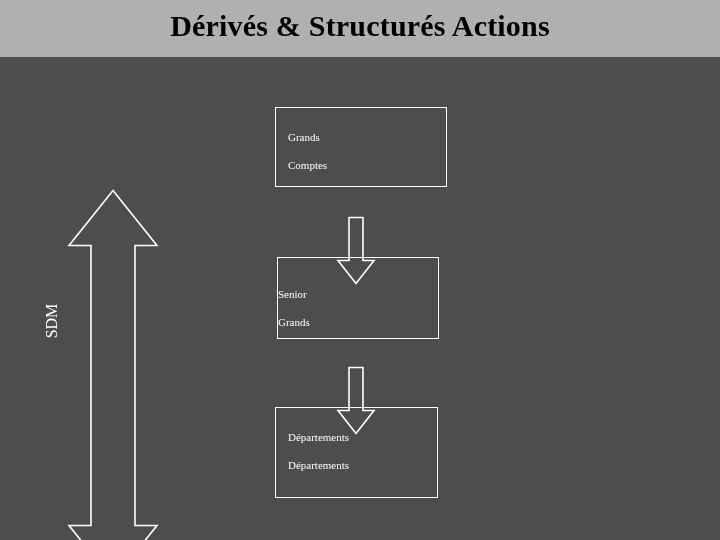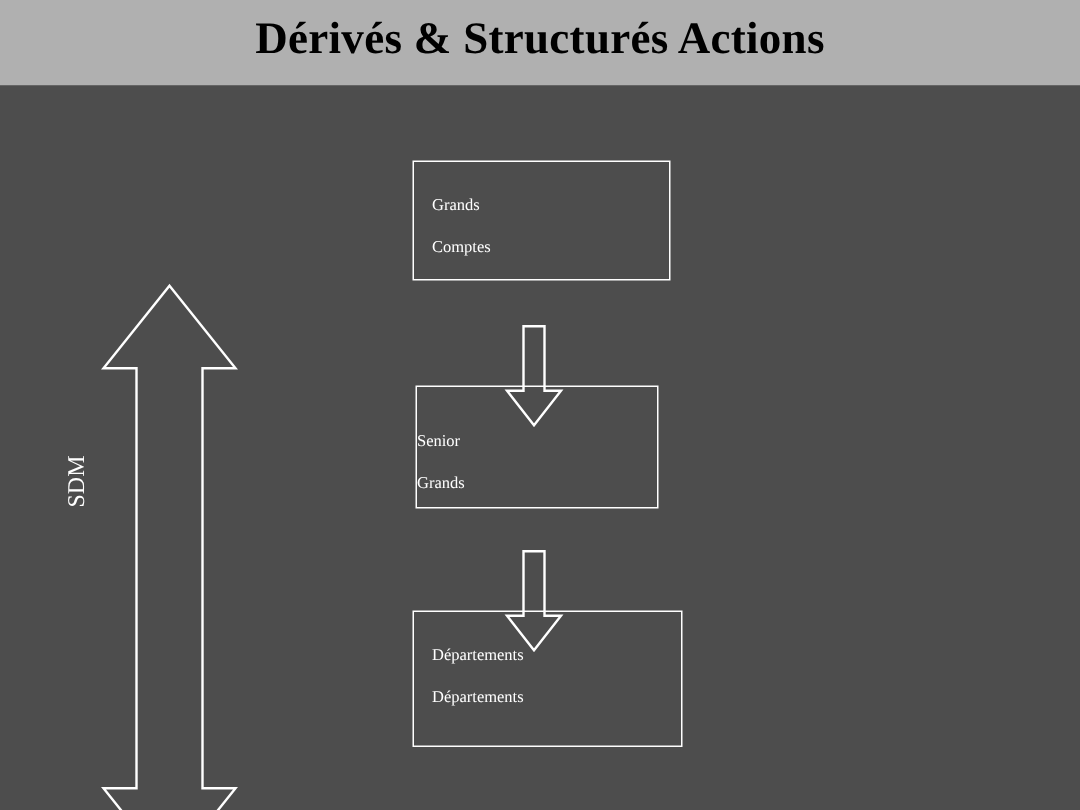--- a/index.html
+++ b/index.html
@@ -112,19 +112,19 @@
     <div class="box box-left" style="left:275px; top:50px; width:172px; height:80px;">
       <div>Grands</div>
       <div>Comptes</div>
     </div>
 
     <div class="box box-center" style="left:277px; top:200px; width:162px; height:82px;">
       <div>Senior</div>
       <div>Grands</div>
     </div>
 
-    <div class="box box-left" style="left:275px; top:350px; width:180px; height:91px;">
+    <div class="box box-left" style="left:275px; top:350px; width:163px; height:91px;">
       <div>Départements</div>
       <div>Départements</div>
     </div>
 
   </div>
 </div>
 
 </body></html>

